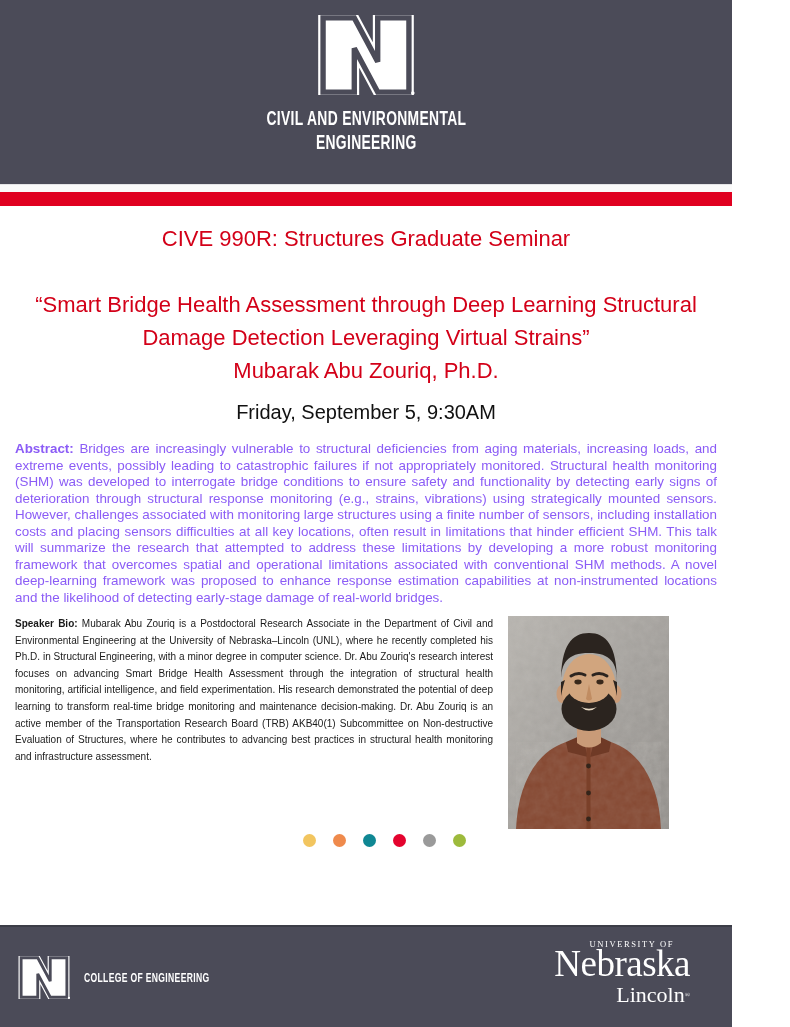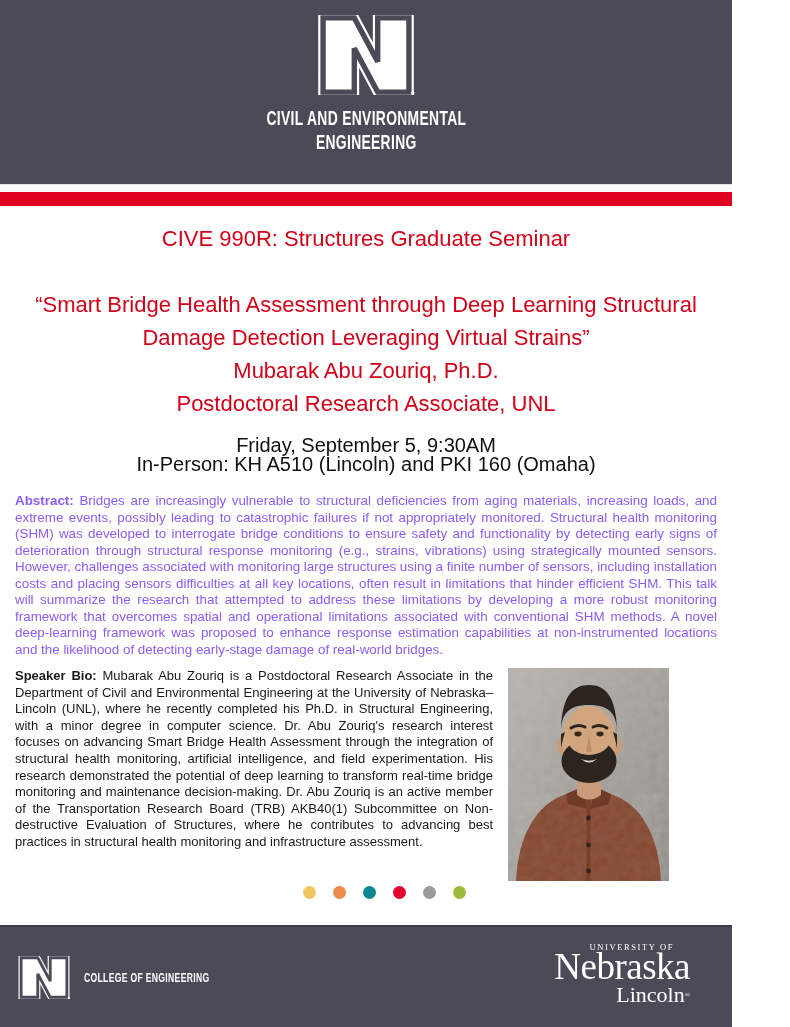--- a/index.html
+++ b/index.html
@@ -19,38 +19,38 @@
   
   main { height:719px; padding:0 15px; overflow:hidden; }
   .series-title { margin-top:20px; font-size:22px; line-height:26px; font-weight:normal;
                   text-align:center; }
   .talk-block { margin-top:36px; text-align:center; font-size:22px; line-height:33px; }
   .when-block { margin-top:16px; text-align:center; font-size:20px; line-height:19px; color:#111; }
   .abstract { margin-top:19px; font-size:13.4px; line-height:16.5px; text-align:justify; color:#8b5cf6; }
   .bio-section { margin-top:10px; padding-right:48px; color:#1a1a1a; }
   .bio-section::after { content:""; display:block; clear:both; }
   .speaker-photo { float:right; width:161px; height:213px; margin-left:15px; margin-bottom:2px; }
-  .bio-text { font-size:13px; line-height:16.6px; text-align:justify; }
+  .bio-text { font-size:10px; line-height:16.6px; text-align:justify; }
   .dots-row { margin-top:3px; display:flex; justify-content:center; gap:17px;
               transform:translateX(18px); }
   .dot { width:13px; height:13px; border-radius:50%; display:inline-block; }
 
   
   footer { height:102px; display:flex; align-items:center; padding:0 42px 0 18px;
            border-top:2px solid #3c3d47; }
   .footer-left { display:flex; align-items:center; }
   .college-label { color:#fff; font-weight:bold; font-size:13px; letter-spacing:0.5px;
                    white-space:nowrap; display:inline-block; transform:scaleX(0.66);
                    transform-origin:left center; margin-left:14px; }
   .neb-lockup { margin-left:auto; position:relative; color:#fff;
                 font-family:"Liberation Serif", serif; text-align:right; padding-top:2px; }
   .neb-super { position:absolute; top:-5px; right:16px; font-size:8.5px; letter-spacing:1.6px;
                font-family:"Liberation Serif", serif; }
   .neb-word { font-size:37px; line-height:36px; letter-spacing:-0.5px; }
-  .neb-campus { font-size:22px; line-height:24px; margin-top:-2px;text-align:right; }
+  .neb-campus { font-size:22px; line-height:30px; margin-top:-2px;text-align:right; }
   .neb-campus .reg { font-size:7px; vertical-align:top; }
 </style>
 </head>
 <body>
 
 <div class="page">
 
   <header style="background-color: rgb(75, 75, 88);">
     <div class="n-logo-top">
       <svg width="98" height="80" viewBox="0 0 100 82">
@@ -68,26 +68,24 @@
   <div class="gap-strip"></div>
   <div class="red-bar" style="background-color: rgb(224, 0, 32);"></div>
 
   <main>
     <h1 class="series-title" style="color: rgb(211, 0, 24);">CIVE 990R: Structures Graduate Seminar</h1>
 
     <div class="talk-block" style="color: rgb(211, 0, 24);">
       <div>“Smart Bridge Health Assessment through Deep Learning Structural</div>
       <div>Damage Detection Leveraging Virtual Strains”</div>
       <div>Mubarak Abu Zouriq, Ph.D.</div>
-      <div>Postdoctoral Research Associate, UNL</div>
     </div>
 
     <div class="when-block">
       <div>Friday, September 5, 9:30AM</div>
-      <div>In-Person: KH A510 (Lincoln) and PKI 160 (Omaha)</div>
     </div>
 
     <p class="abstract"><b>Abstract:</b> <span>Bridges are increasingly vulnerable to structural deficiencies from aging materials, increasing loads, and extreme events, possibly leading to catastrophic failures if not appropriately monitored. Structural health monitoring (SHM) was developed to interrogate bridge conditions to ensure safety and functionality by detecting early signs of deterioration through structural response monitoring (e.g., strains, vibrations) using strategically mounted sensors. However, challenges associated with monitoring large structures using a finite number of sensors, including installation costs and placing sensors difficulties at all key locations, often result in limitations that hinder efficient SHM. This talk will summarize the research that attempted to address these limitations by developing a more robust monitoring framework that overcomes spatial and operational limitations associated with conventional SHM methods. A novel deep-learning framework was proposed to enhance response estimation capabilities at non-instrumented locations and the likelihood of detecting early-stage damage of real-world bridges.</span></p>
 
     <section class="bio-section">
       <svg class="speaker-photo" viewBox="0 0 161 213" preserveAspectRatio="none">
         <defs>
           <linearGradient id="bgG" x1="0" y1="0" x2="1" y2="1">
             <stop offset="0" stop-color="#b6b3ae"></stop>
             <stop offset="0.55" stop-color="#a09d99"></stop>

